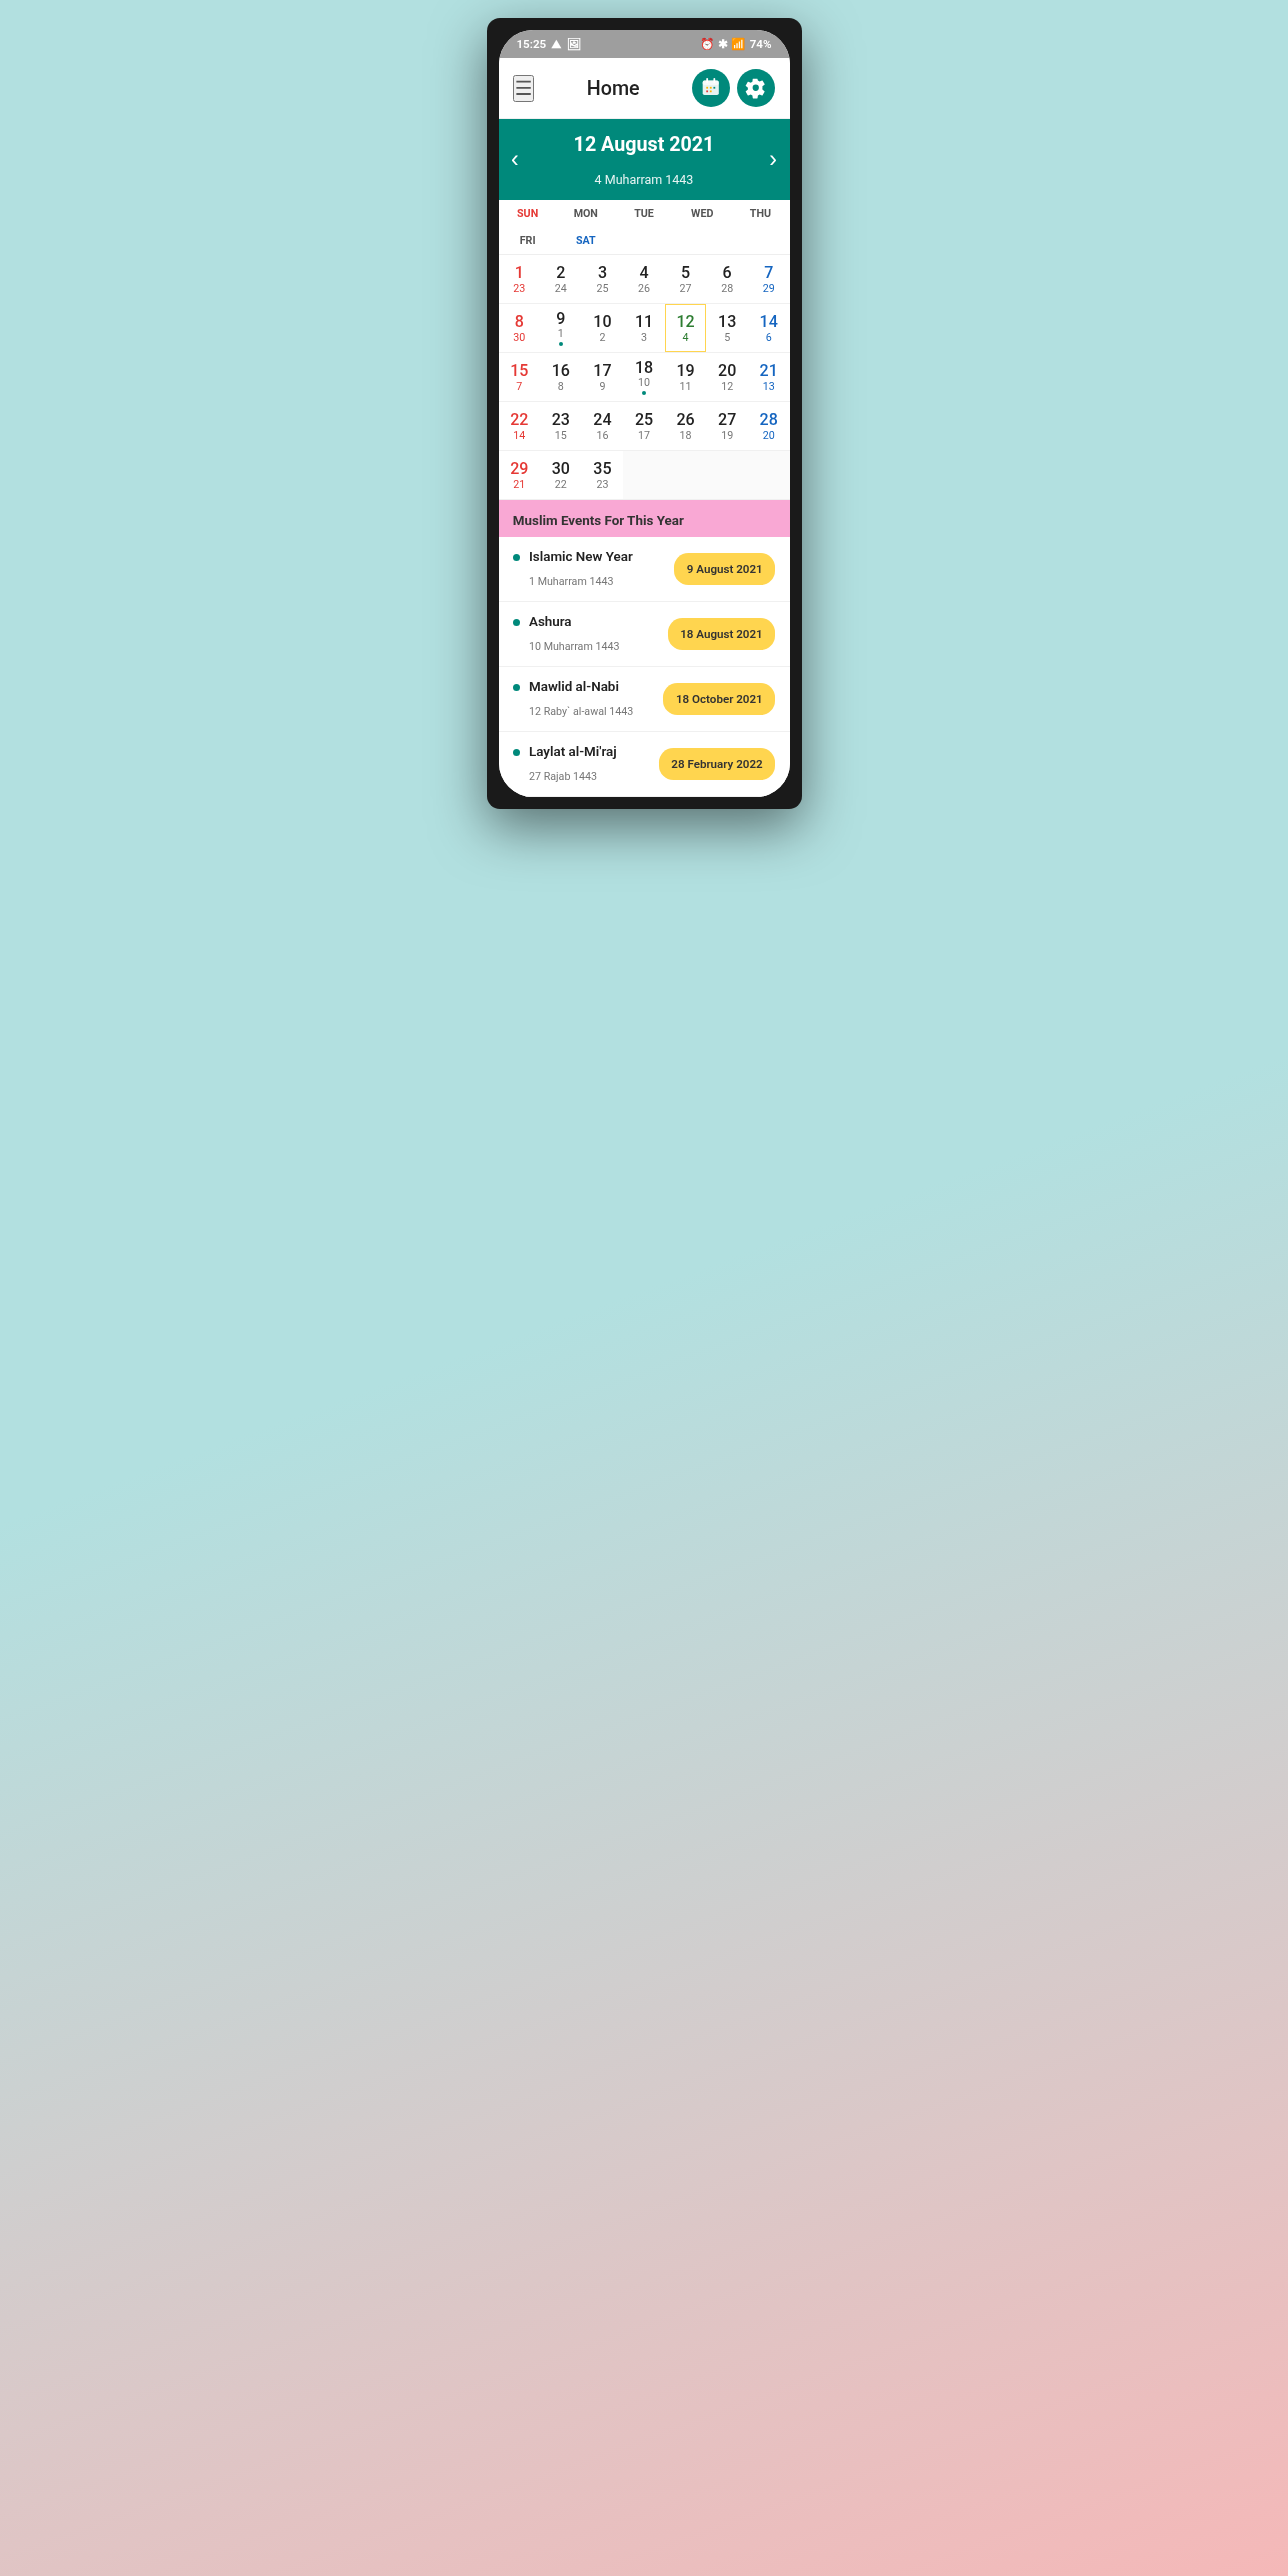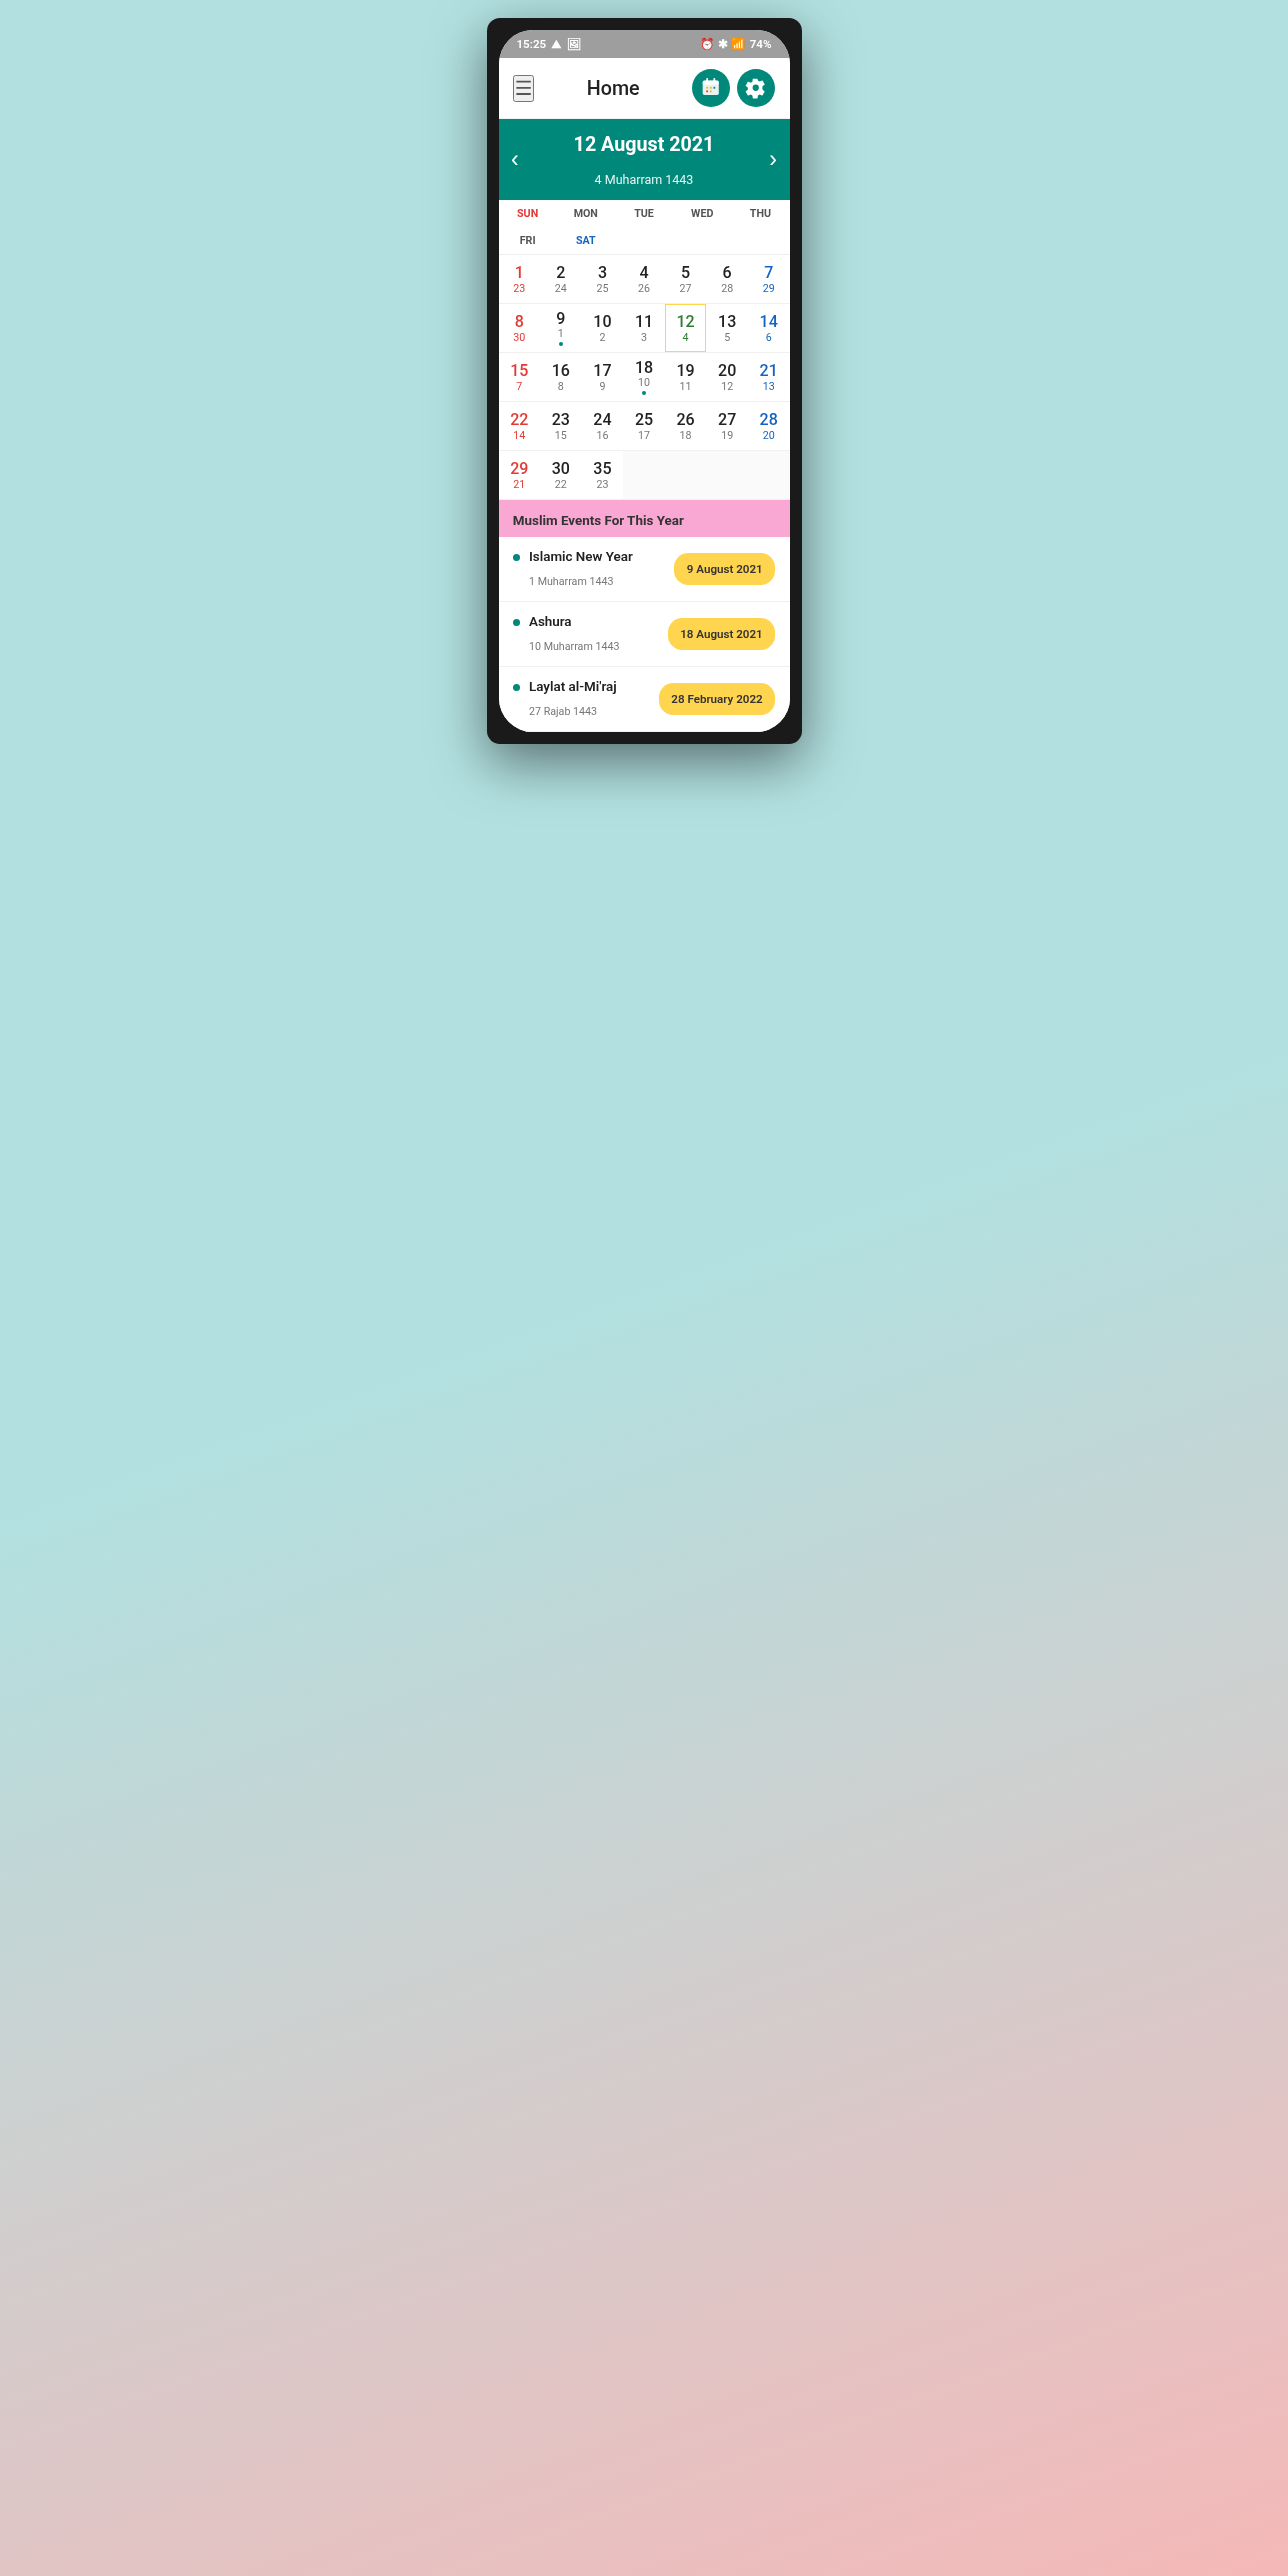--- a/index.html
+++ b/index.html
@@ -425,20 +425,30 @@
         <div class="event-name">Ashura</div>
         <div class="event-hijri">10 Muharram 1443</div>
       </div>
     </div>
     <div class="event-date-badge">18 August 2021</div>
   </div>
         <div class="event-item">
     <div class="event-left">
       <div class="event-dot"></div>
       <div class="event-text">
+        <div class="event-name">Mawlid al-Nabi</div>
+        <div class="event-hijri">12 Raby` al-awal 1443</div>
+      </div>
+    </div>
+    <div class="event-date-badge">18 October 2021</div>
+  </div>
+        <div class="event-item">
+    <div class="event-left">
+      <div class="event-dot"></div>
+      <div class="event-text">
         <div class="event-name">Laylat al-Mi'raj</div>
         <div class="event-hijri">27 Rajab 1443</div>
       </div>
     </div>
     <div class="event-date-badge">28 February 2022</div>
   </div>
       </div>
 
   </div>
 </div>

